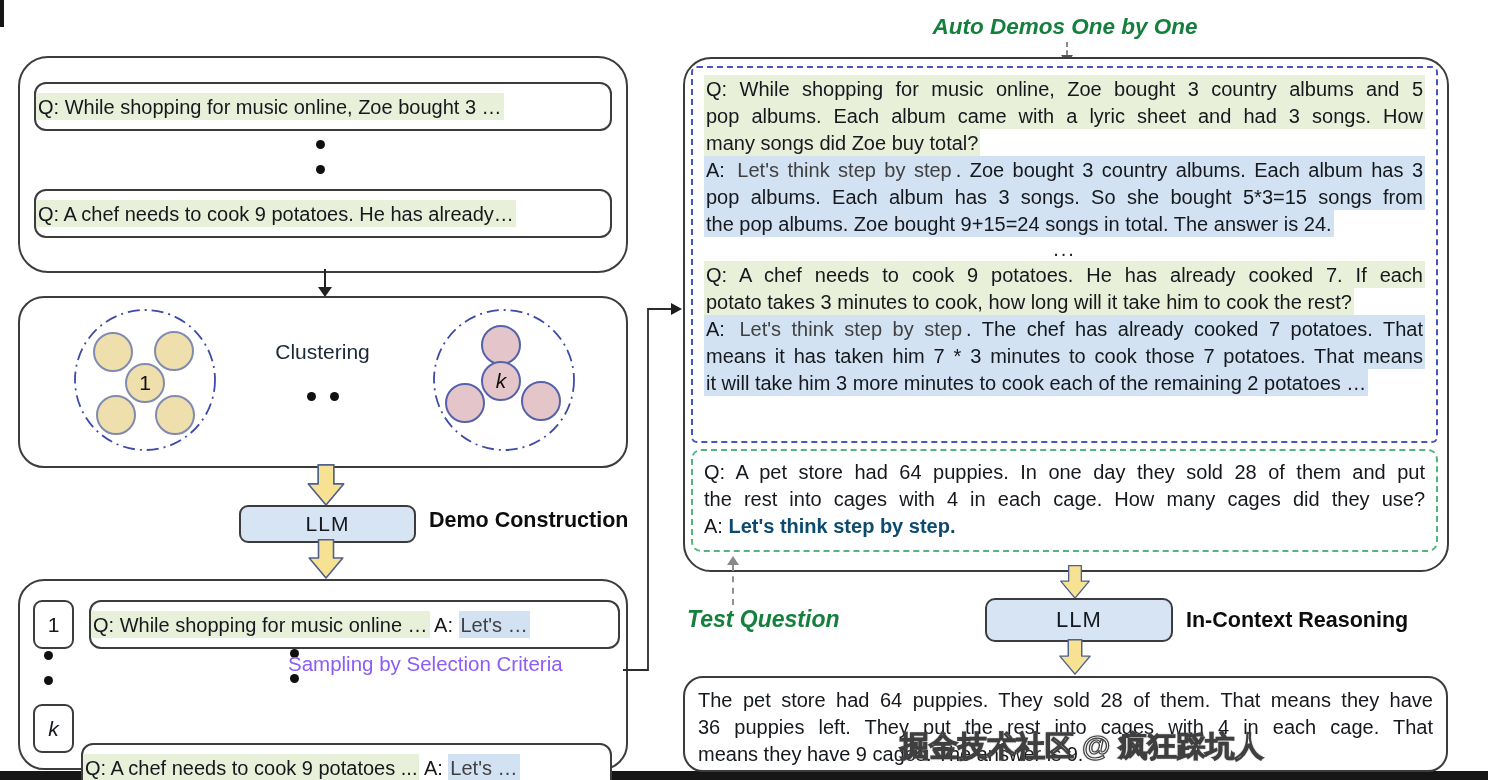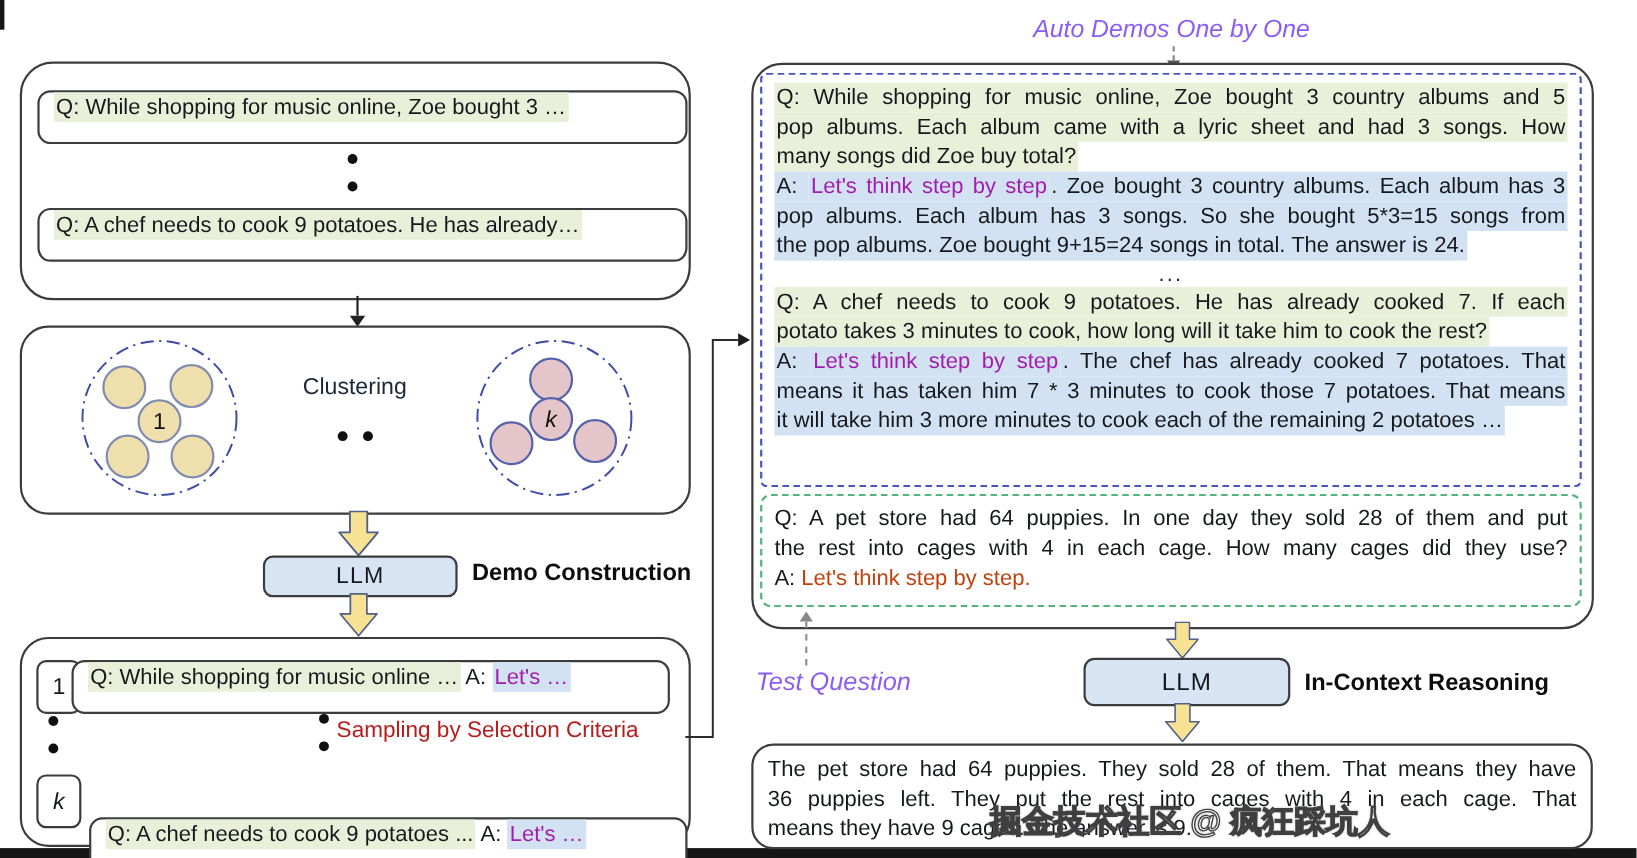--- a/index.html
+++ b/index.html
@@ -6,41 +6,41 @@
   #canvas {
     position:relative; width:1488px; height:780px; background:#ffffff;
     font-family:"Liberation Sans","DejaVu Sans",sans-serif; color:#15181c;
     overflow:hidden;
   }
   .abs { position:absolute; }
 
   
   .panel { position:absolute; border:2px solid #3c3c3c; border-radius:28px; background:#fff; }
   .qbox  { position:absolute; border:2px solid #3c3c3c; border-radius:12px; background:#fff;
-           display:flex; padding-left:13px; font-size:20px; white-space:nowrap; }
+           display:flex; align-items:center; font-size:20px; white-space:nowrap; }
   .numbox{ position:absolute; border:2px solid #3c3c3c; border-radius:9px; background:#fff;
            display:flex; align-items:center; justify-content:center; font-size:21px; }
   .llmbox{ position:absolute; background:#d6e4f4; border:2px solid #3c3c3c; border-radius:9px;
            display:flex; align-items:center; justify-content:center; font-size:21px; letter-spacing:1px; }
 
   
   .lines { }
   .tline { text-align:justify; text-align-last:justify; line-height:27px; font-size:20px; }
   .lines .tline:last-child { text-align-last:left; }
   .single .tline { text-align-last:left; }
   .seg-q  { background:#e8f0da; padding:2.5px 2px; }
   .seg-a  { background:#d2e2f2; padding:2.5px 2px; }
-  .seg-r  { background:#d2e2f2; color:#a21caf; padding:2.5px 2px; }
-  .seg-rp { color:#c2410c; padding:2.5px 0; }
+  .seg-r  { background:#d2e2f2; color:#404040; padding:2.5px 2px; }
+  .seg-rp { color:#0c4a6e; padding:2.5px 0;font-weight:bold; }
   .seg-p  { padding:2.5px 0; }
 
   .dot { position:absolute; width:9px; height:9px; border-radius:50%; background:#101010; }
 
   .flow-label { position:absolute; font-weight:bold; font-size:21.5px; color:#0d0d0d; white-space:nowrap;text-align:right; }
-  .blue-label { position:absolute; font-weight:normal; font-style:italic; font-size:22.5px; color:#8b5cf6; white-space:nowrap; }
+  .blue-label { position:absolute; font-weight:bold; font-style:italic; font-size:22.5px; color:#15803d; white-space:nowrap; }
 
   .block-arrow { position:absolute; }
   .block-arrow path { fill:#f7e294; stroke:#4f608c; stroke-width:1.6; stroke-linejoin:round; }
 
   .thin-line { position:absolute; width:2px; background:#222; }
   .tri-down  { position:absolute; width:0; height:0; border-left:7px solid transparent;
                border-right:7px solid transparent; border-top:10px solid #222; }
   .tri-down-sm { position:absolute; width:0; height:0; border-left:6px solid transparent;
                border-right:6px solid transparent; border-top:9px solid #555; }
   .tri-up-sm { position:absolute; width:0; height:0; border-left:6px solid transparent;
@@ -108,28 +108,28 @@
 
   <div class="llmbox" style="left:239px;top:505px;width:173px;height:34px;">LLM</div>
   <div class="flow-label" style="left:429px;top:508px;">Demo Construction</div>
 
   <svg class="block-arrow" style="left:306px;top:539px;" width="40" height="40" viewBox="0 0 36 40">
     <path d="M10.5 0.8 H25.5 V19 H34.8 L18 39 L1.2 19 H10.5 Z"></path>
   </svg>
 
   <div class="panel" style="left:18px;top:579px;width:606px;height:187px;border-radius:26px;"></div>
   <div class="numbox" style="left:33px;top:600px;width:37px;height:45px;">1</div>
-  <div class="qbox single lines" style="left:65px;top:600px;width:527px;height:45px;">
+  <div class="qbox single lines" style="left:89px;top:600px;width:527px;height:45px;">
       <div class="tline"><span class="seg-q">Q: While shopping for music online …</span><span class="seg-p"> A: </span><span class="seg-r">Let's …</span></div>
     </div>
   <div class="dot" style="left:44px;top:651px;"></div>
   <div class="dot" style="left:44px;top:676px;"></div>
   <div class="dot" style="left:290px;top:649px;"></div>
   <div class="dot" style="left:290px;top:674px;"></div>
-  <div class="abs" style="left:306px;top:652px;font-size:20.5px;color:#b91c1c;white-space:nowrap;">Sampling by Selection Criteria</div>
+  <div class="abs" style="left:288px;top:652px;font-size:20.5px;color:#8b5cf6;white-space:nowrap;">Sampling by Selection Criteria</div>
   <div class="numbox italic" style="left:33px;top:704px;width:37px;height:45px;">k</div>
   <div class="qbox single lines" style="left:81px;top:704px;width:527px;height:45px;margin-top:39px;">
       <div class="tline"><span class="seg-q">Q: A chef needs to cook 9 potatoes ...</span><span class="seg-p"> A: </span><span class="seg-r">Let's …</span></div>
     </div>
 
   <svg class="abs" style="left:600px;top:295px;" width="100" height="390" viewBox="0 0 100 390">
     <path d="M23 375 H48 V14 H71" fill="none" stroke="#2c2c2c" stroke-width="1.8"></path>
     <polygon points="71,8 82,14 71,20" fill="#1d1d1d"></polygon>
   </svg>
 

